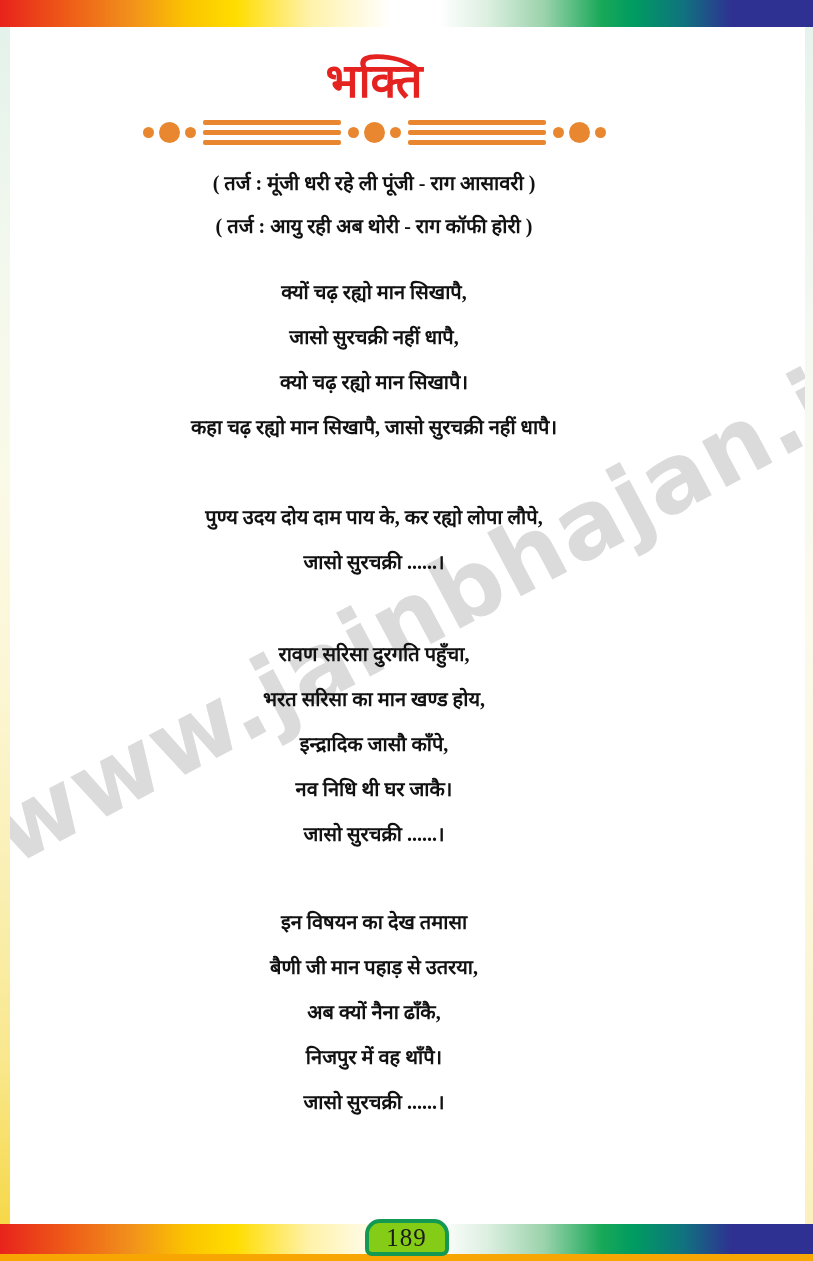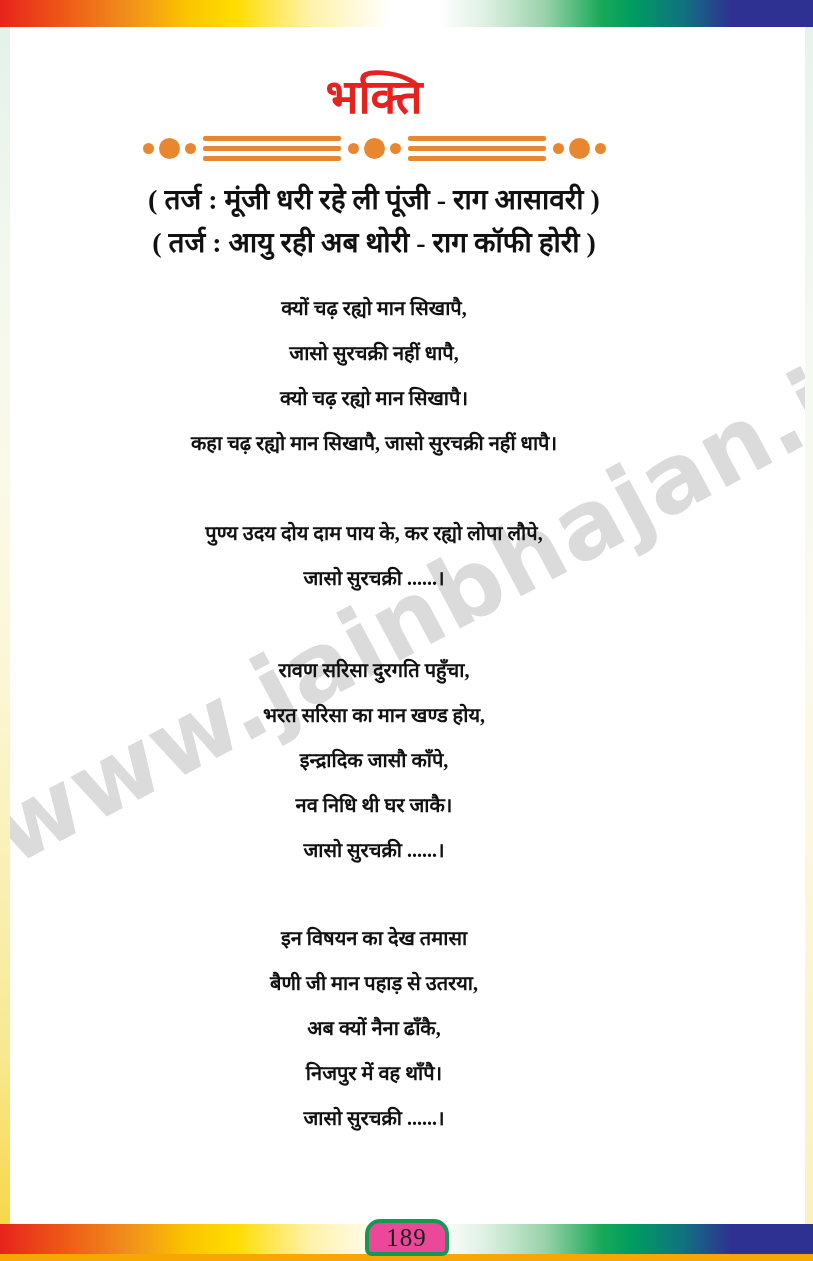--- a/index.html
+++ b/index.html
@@ -43,51 +43,51 @@
     position: absolute; left: -2px; top: 790px; z-index: 1;
     font-family: "DejaVu Sans", sans-serif;
     font-weight: bold; font-size: 95px; line-height: 95px;
     color: #DBDBDB; white-space: nowrap;
     transform: rotate(-28deg); transform-origin: left center;
     letter-spacing: 1px;
   }
 
   
   .content {
-    position: absolute; left: 10px; top: 41px; width: 728px; z-index: 2;
+    position: absolute; left: 10px; top: 25px; width: 728px; z-index: 2;
     text-align: center; color: #111111;
   }
   .title {
     margin-top: 30px;
     font-size: 47px; line-height: 52px; font-weight: bold;
     color: #E42320;
   }
   .divider {
     margin-top: 12px; height: 26px;
     display: flex; justify-content: center; align-items: center; gap: 7px;
   }
   .dgroup { display: flex; align-items: center; gap: 5px; }
   .dot { background: #E8872F; border-radius: 50%; display: inline-block; }
   .dot.sm { width: 11px; height: 11px; }
   .dot.lg { width: 21px; height: 21px; }
   .dlines { display: flex; flex-direction: column; gap: 5px; width: 138px; }
   .dline { height: 5px; background: #E8872F; border-radius: 2px; }
 
-  .tarj { margin-top: 17px; font-weight: bold; font-size: 28px; line-height: 43px; }
+  .tarj { margin-top: 17px; font-weight: bold; font-size: 20px; line-height: 43px; }
   .stanza { font-weight: bold; font-size: 20px; line-height: 45px; }
   .stanza.s1 { margin-top: 22px; }
   .stanza.s2 { margin-top: 45px; }
   .stanza.s3 { margin-top: 47px; }
   .stanza.s4 { margin-top: 43px; }
 
   
   .badge {
     position: absolute; left: 50%; transform: translateX(-50%);
     top: 1219px; width: 84px; height: 37px; z-index: 4;
-    background: #ec4899; border: 4px solid #149952;
+    background: #84cc16; border: 4px solid #149952;
     border-radius: 15px 15px 7px 7px;
     display: flex; align-items: center; justify-content: center;
   }
   .badge span { font-size: 25px; font-weight: normal; color: #1a1a1a; letter-spacing: 1px; }
 </style>
 </head>
 <body>
 
 <div class="page">
 

